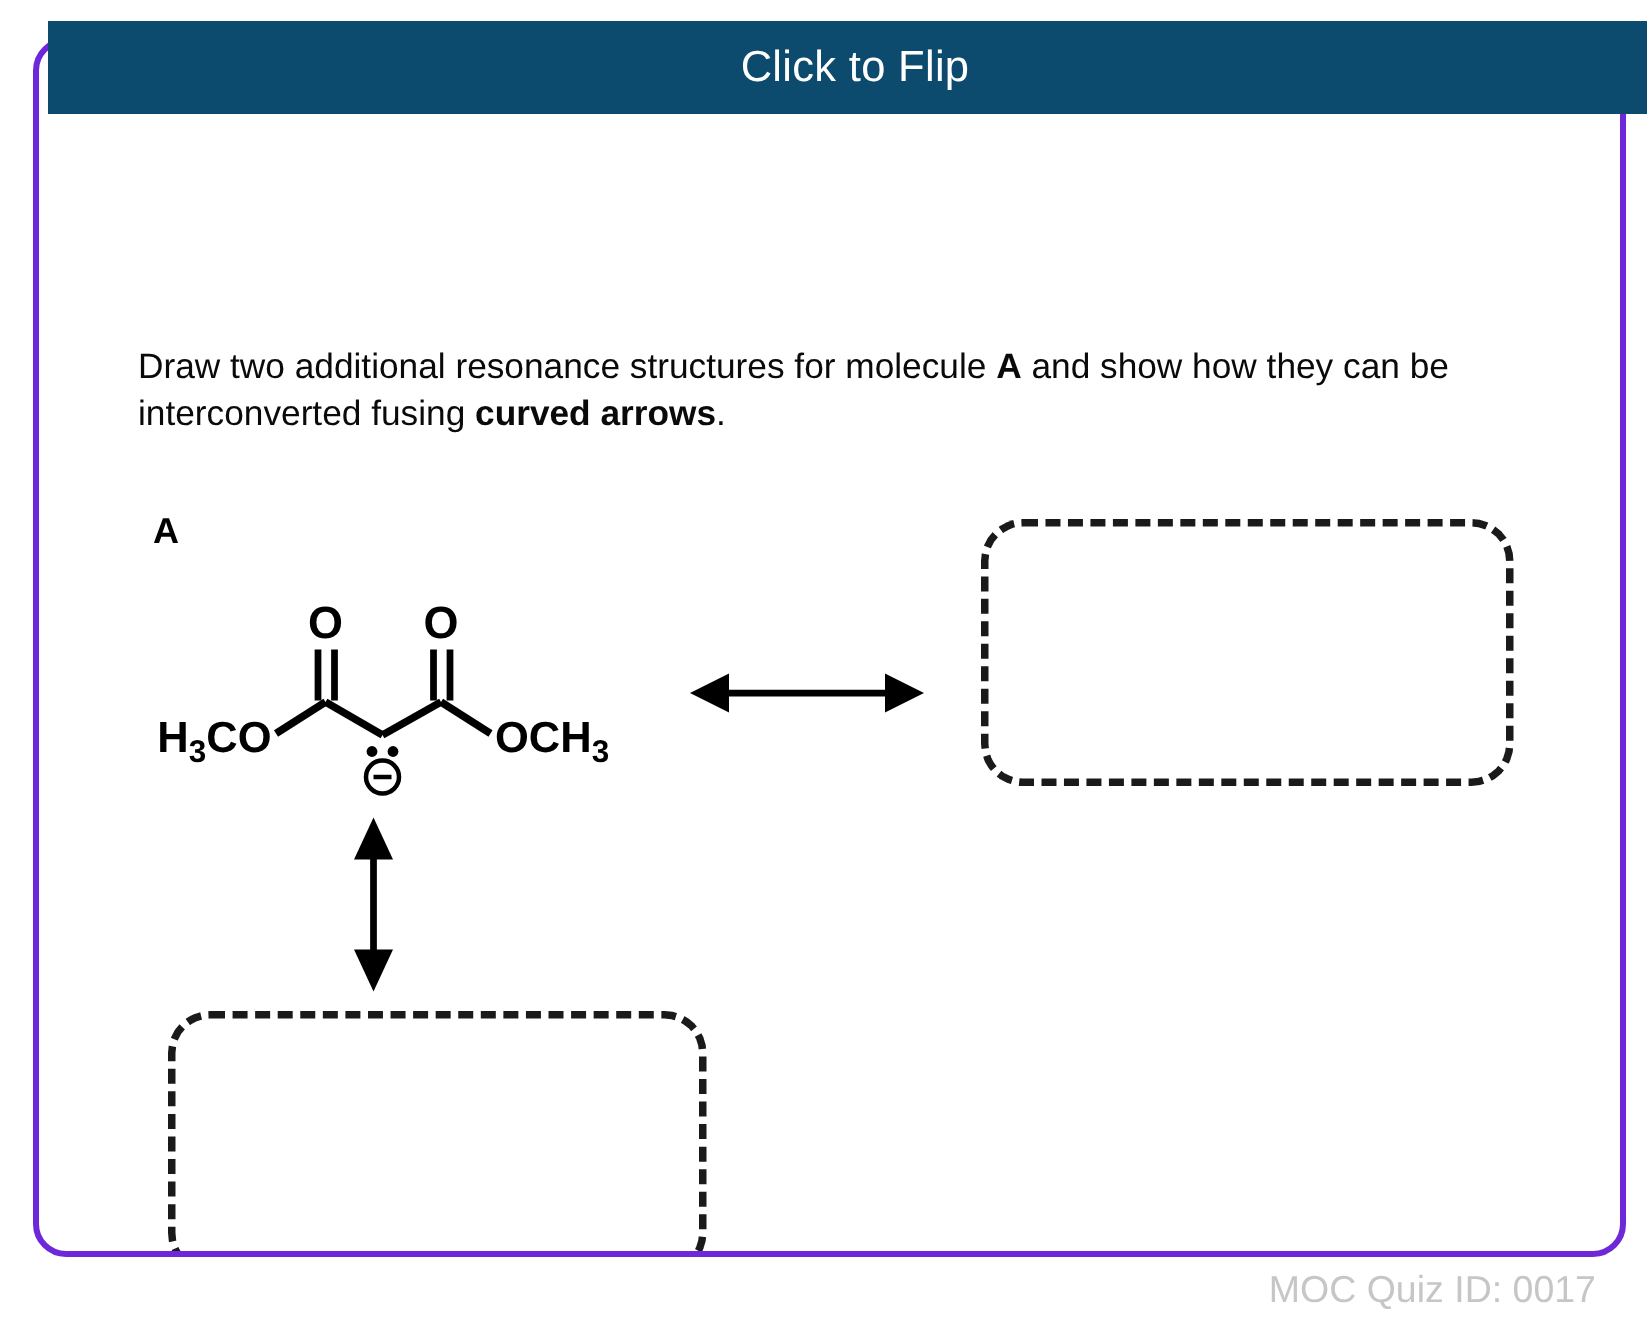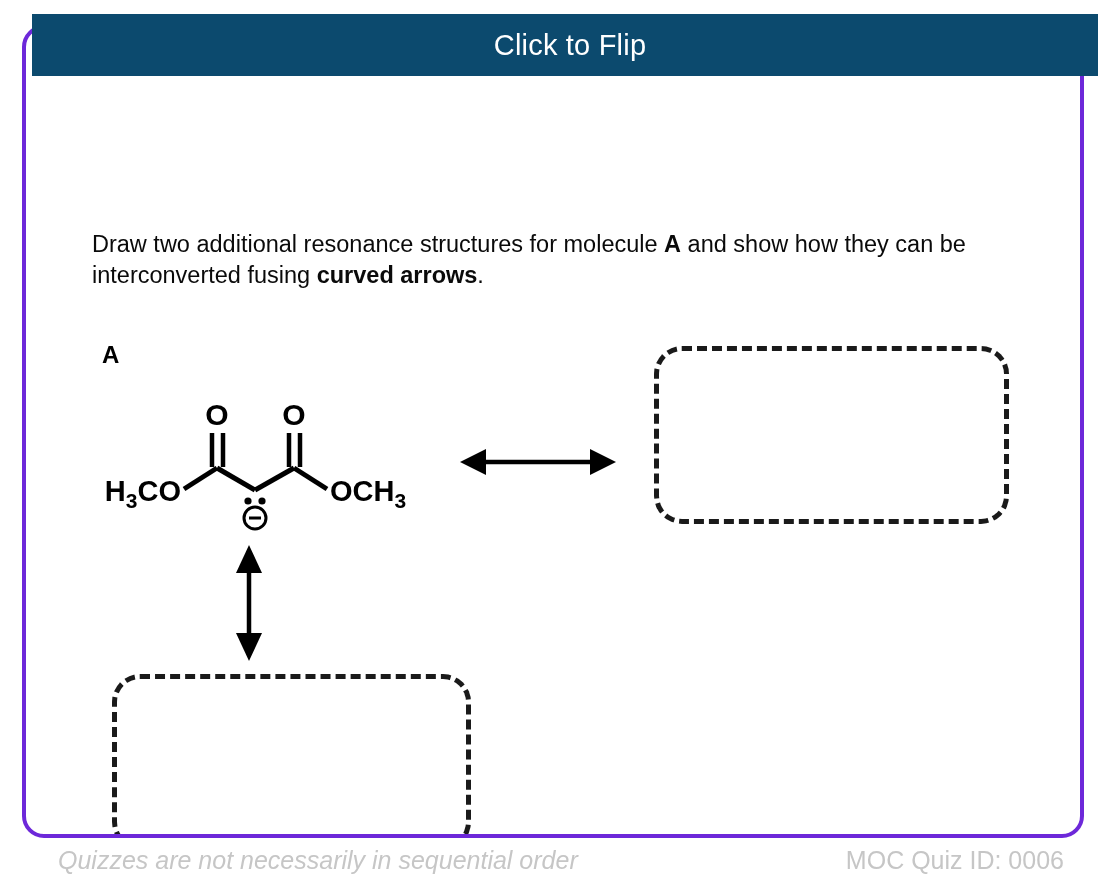--- a/index.html
+++ b/index.html
@@ -216,15 +216,14 @@
   <div class="answer-box" id="answer-box-right"></div>
   <div class="answer-box" id="answer-box-bottom"></div>
 
 </div>
 
 <div id="flip-header">
   <span id="flip-header-label">Click to Flip</span>
 </div>
 
 <div id="quiz-footer">
-  <span id="footer-note">Quizzes are not necessarily in sequential order</span>
-  <span id="footer-quiz-id">MOC Quiz ID: 0006</span>
+  <span id="footer-quiz-id">MOC Quiz ID: 0017</span>
 </div>
 
 </body></html>

